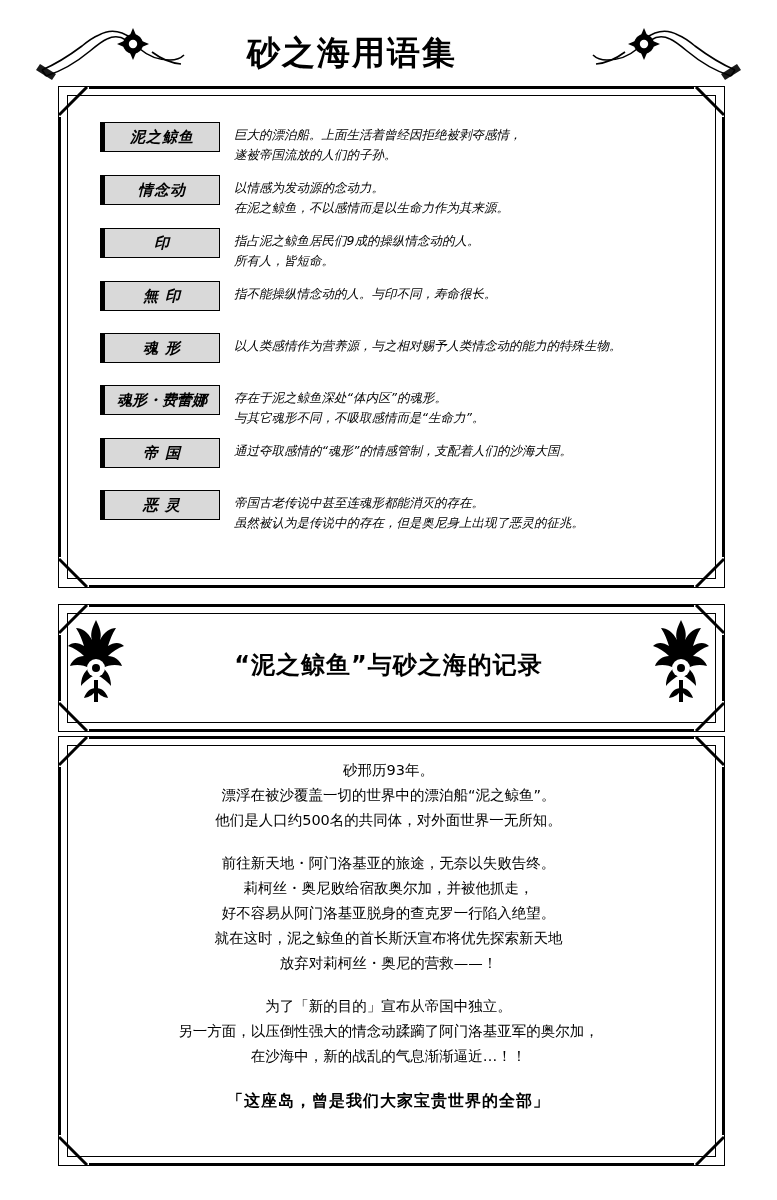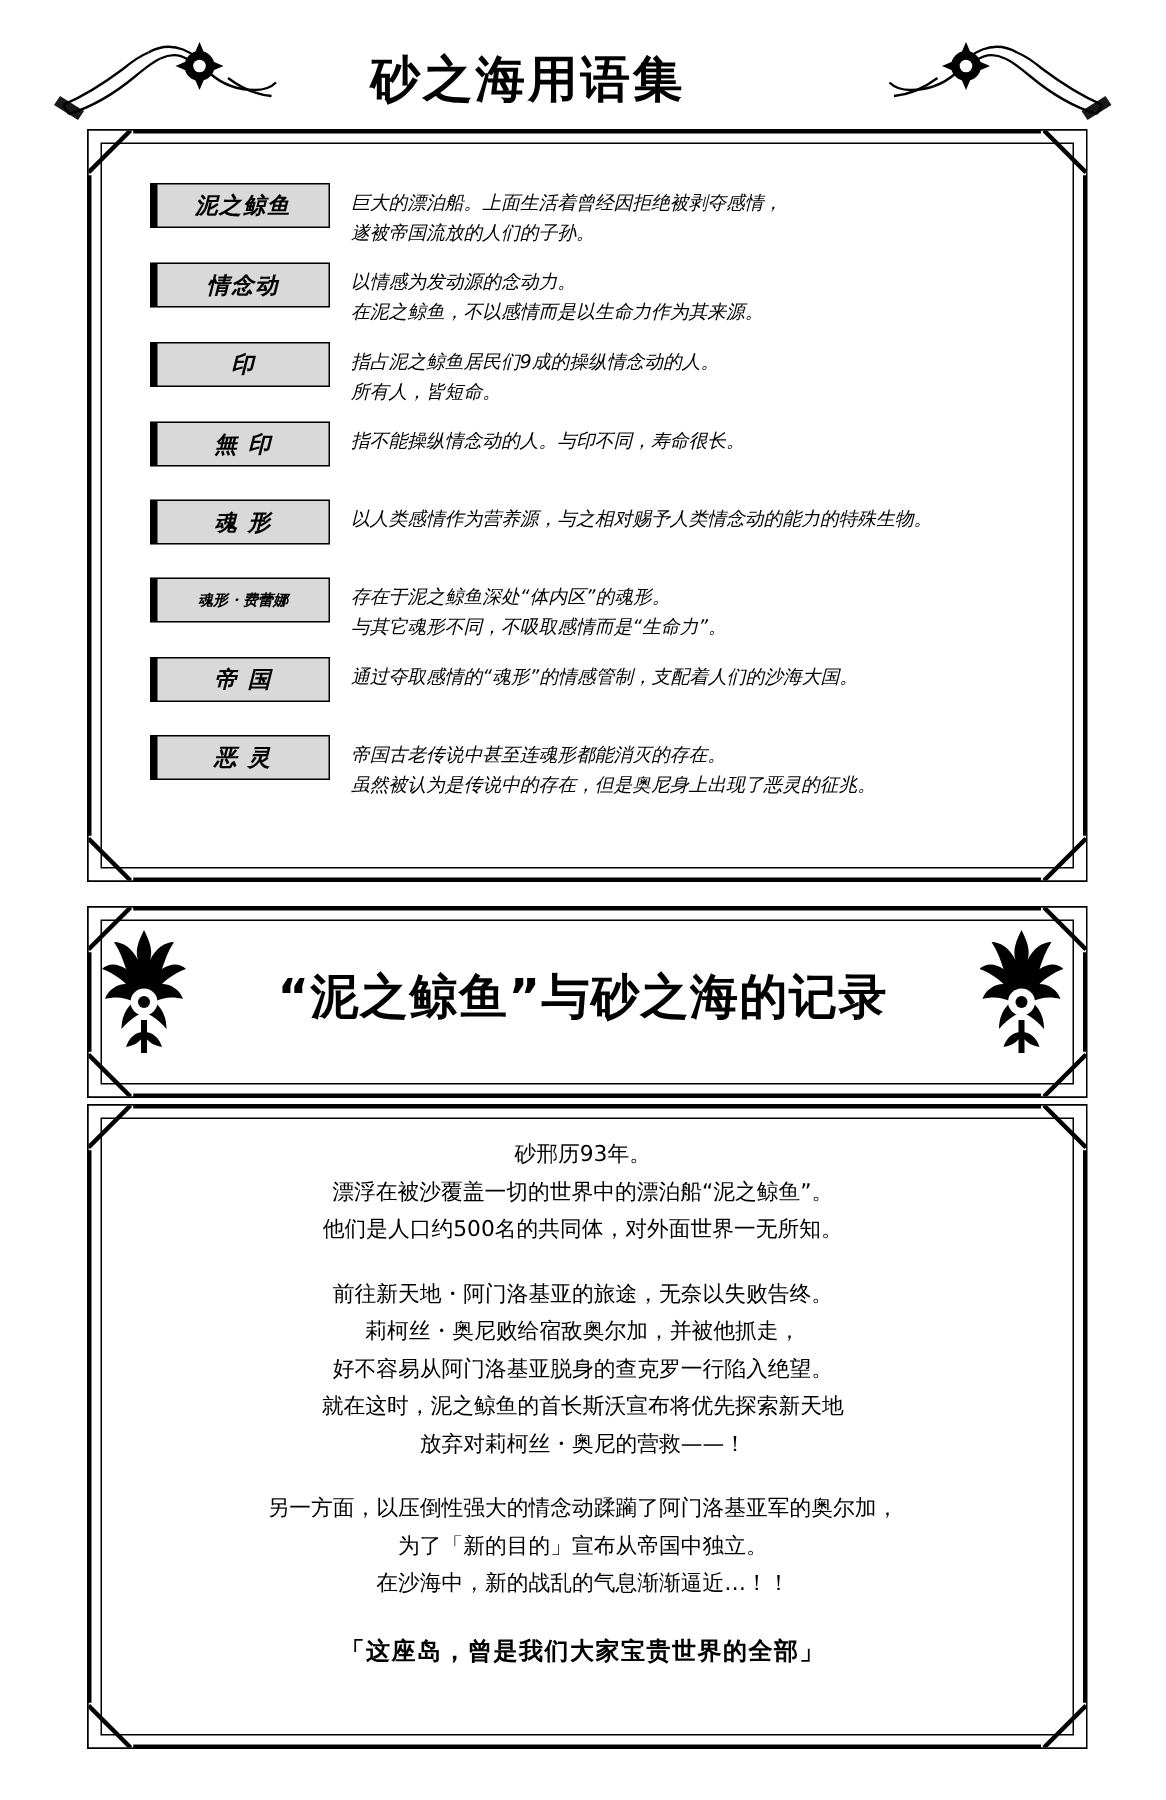--- a/index.html
+++ b/index.html
@@ -100,21 +100,21 @@
     height: 30px;
     display: flex;
     align-items: center;
     justify-content: center;
     font-family: "DejaVu Sans", sans-serif;
     font-size: 15px;
     font-weight: bold;
     letter-spacing: 1px;
     box-sizing: border-box;
   }
-  .g-term.small { font-size: 10px; letter-spacing: 0px; }
+  .g-term.small { font-size: 15px; letter-spacing: 0px; }
   .g-def {
     margin-left: 14px;
     font-family: "DejaVu Sans", sans-serif;
     font-size: 12.5px;
     line-height: 20px;
     padding-top: 3px;
   }
   .g-def div { white-space: nowrap; }
 
   
@@ -134,21 +134,21 @@
     top: 604px;
     width: 661px;
     height: 122px;
     display: flex;
     flex-direction: column;
     align-items: center;
     justify-content: center;
   }
   .heading-main {
     font-family: "DejaVu Sans", sans-serif;
-    font-size: 32px;
+    font-size: 24px;
     font-weight: bold;
     letter-spacing: 1px;
     white-space: nowrap;
   }
   .heading-sub {
     font-family: "DejaVu Sans Mono", monospace;
     font-size: 19px;
     letter-spacing: 2px;
     margin-top: 6px;
     white-space: nowrap;
@@ -468,20 +468,20 @@
     <div class="gap"></div>
 
     <p>前往新天地・阿门洛基亚的旅途，无奈以失败告终。</p>
     <p>莉柯丝・奥尼败给宿敌奥尔加，并被他抓走，</p>
     <p>好不容易从阿门洛基亚脱身的查克罗一行陷入绝望。</p>
     <p>就在这时，泥之鲸鱼的首长斯沃宣布将优先探索新天地</p>
     <p>放弃对莉柯丝・奥尼的营救——！</p>
 
     <div class="gap"></div>
 
+    <p>为了「新的目的」宣布从帝国中独立。</p>
     <p>另一方面，以压倒性强大的情念动蹂躏了阿门洛基亚军的奥尔加，</p>
-    <p>为了「新的目的」宣布从帝国中独立。</p>
     <p>在沙海中，新的战乱的气息渐渐逼近…！！</p>
 
     <div class="quote">「这座岛，曾是我们大家宝贵世界的全部」</div>
   </div>
 
 </div>
 
 </body></html>

